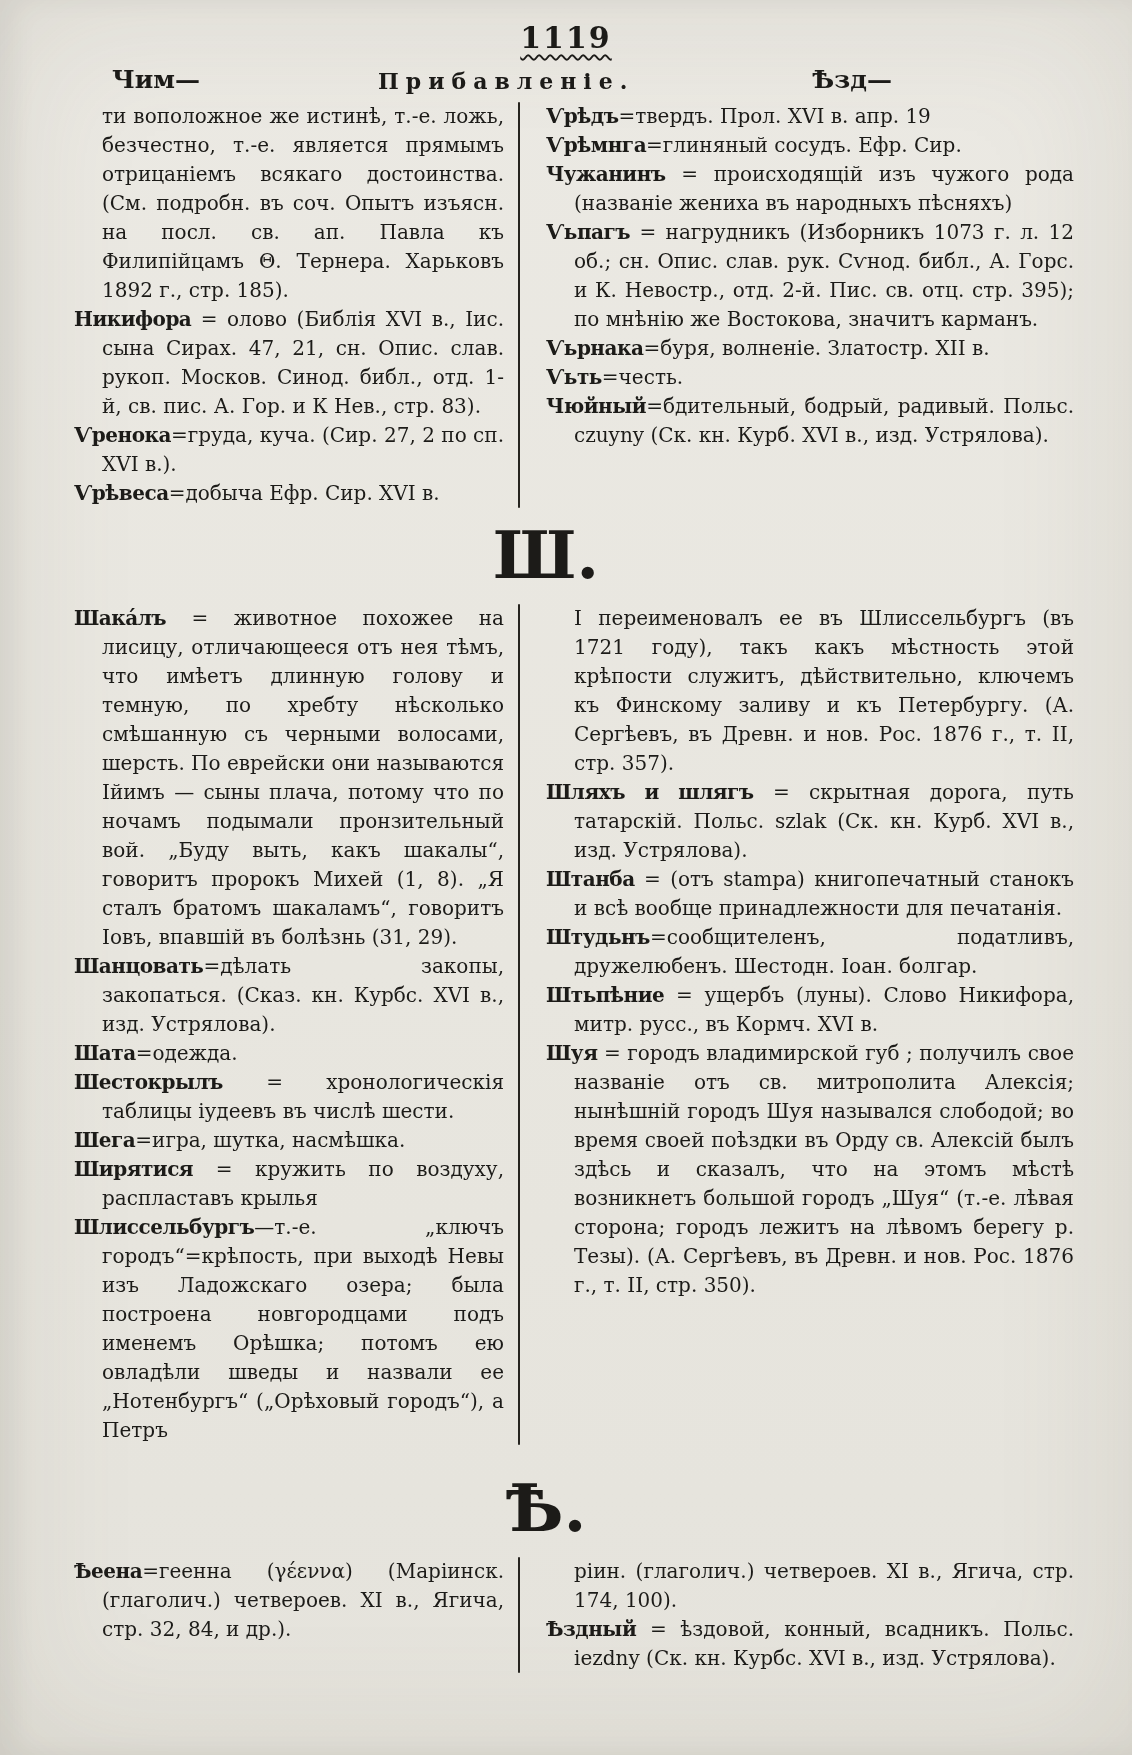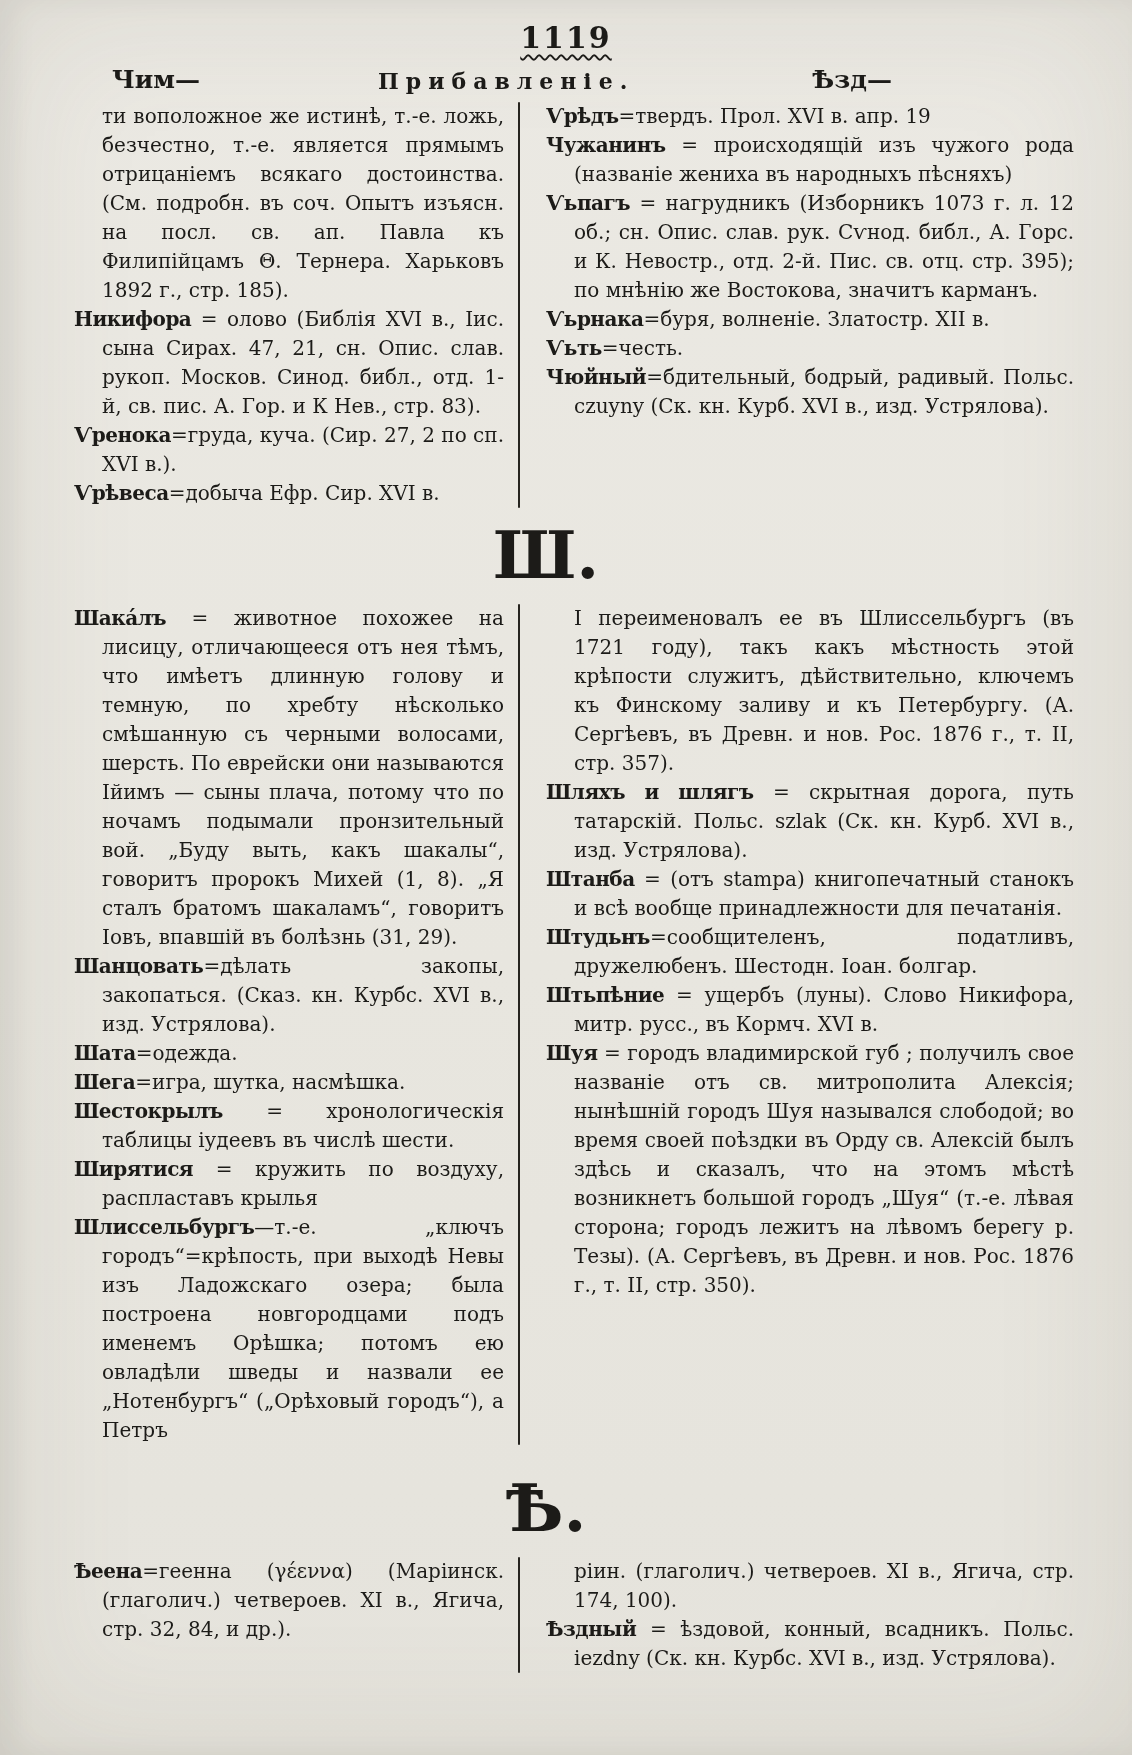--- a/index.html
+++ b/index.html
@@ -62,37 +62,38 @@
   <div class="cols">
     <div class="col-left">
       <p class="entry cont"><span>ти воположное же истинѣ, т.-е. ложь, безчестно, т.-е. является прямымъ отрицаніемъ всякаго достоинства. (См. подробн. въ соч. Опытъ изъясн. на посл. св. ап. Павла къ Филипійцамъ Θ. Тернера. Харьковъ 1892 г., стр. 185).</span></p>
       <p class="entry"><span class="head">Никифора</span><span> = олово (Библія XVI в., Іис. сына Сирах. 47, 21, сн. Опис. слав. рукоп. Москов. Синод. библ., отд. 1-й, св. пис. А. Гор. и К Нев., стр. 83).</span></p>
       <p class="entry"><span class="head">Ѵренока</span><span>=груда, куча. (Сир. 27, 2 по сп. XVI в.).</span></p>
       <p class="entry"><span class="head">Ѵрѣвеса</span><span>=добыча Ефр. Сир. XVI в.</span></p>
     </div>
     <div class="divider"></div>
     <div class="col-right">
       <p class="entry"><span class="head">Ѵрѣдъ</span><span>=твердъ. Прол. XVI в. апр. 19</span></p>
+      <p class="entry"><span class="head">Ѵрѣмнга</span><span>=глиняный сосудъ. Ефр. Сир.</span></p>
       <p class="entry"><span class="head">Чужанинъ</span><span> = происходящій изъ чужого рода (названіе жениха въ народныхъ пѣсняхъ)</span></p>
       <p class="entry"><span class="head">Ѵьпагъ</span><span> = нагрудникъ (Изборникъ 1073 г. л. 12 об.; сн. Опис. слав. рук. Сѵнод. библ., А. Горс. и К. Невостр., отд. 2-й. Пис. св. отц. стр. 395); по мнѣнію же Востокова, значитъ карманъ.</span></p>
       <p class="entry"><span class="head">Ѵьрнака</span><span>=буря, волненіе. Златостр. XII в.</span></p>
       <p class="entry"><span class="head">Ѵьть</span><span>=честь.</span></p>
       <p class="entry"><span class="head">Чюйный</span><span>=бдительный, бодрый, радивый. Польс. czuyny (Ск. кн. Курб. XVI в., изд. Устрялова).</span></p>
     </div>
   </div>
 
   <div class="section-letter">Ш.</div>
 
   <div class="cols">
     <div class="col-left">
       <p class="entry"><span class="head">Шака́лъ</span><span> = животное похожее на лисицу, отличающееся отъ нея тѣмъ, что имѣетъ длинную голову и темную, по хребту нѣсколько смѣшанную съ черными волосами, шерсть. По еврейски они называются Ійимъ — сыны плача, потому что по ночамъ подымали пронзительный вой. „Буду выть, какъ шакалы“, говоритъ пророкъ Михей (1, 8). „Я сталъ братомъ шакаламъ“, говоритъ Іовъ, впавшій въ болѣзнь (31, 29).</span></p>
       <p class="entry"><span class="head">Шанцовать</span><span>=дѣлать закопы, закопаться. (Сказ. кн. Курбс. XVI в., изд. Устрялова).</span></p>
       <p class="entry"><span class="head">Шата</span><span>=одежда.</span></p>
+      <p class="entry"><span class="head">Шестокрылъ</span><span> = хронологическія таблицы іудеевъ въ числѣ шести.</span></p>
       <p class="entry"><span class="head">Шега</span><span>=игра, шутка, насмѣшка.</span></p>
-      <p class="entry"><span class="head">Шестокрылъ</span><span> = хронологическія таблицы іудеевъ въ числѣ шести.</span></p>
       <p class="entry"><span class="head">Ширятися</span><span> = кружить по воздуху, распластавъ крылья</span></p>
       <p class="entry"><span class="head">Шлиссельбургъ</span><span>—т.-е. „ключъ городъ“=крѣпость, при выходѣ Невы изъ Ладожскаго озера; была построена новгородцами подъ именемъ Орѣшка; потомъ ею овладѣли шведы и назвали ее „Нотенбургъ“ („Орѣховый городъ“), а Петръ</span></p>
     </div>
     <div class="divider"></div>
     <div class="col-right">
       <p class="entry cont"><span>I переименовалъ ее въ Шлиссельбургъ (въ 1721 году), такъ какъ мѣстность этой крѣпости служитъ, дѣйствительно, ключемъ къ Финскому заливу и къ Петербургу. (А. Сергѣевъ, въ Древн. и нов. Рос. 1876 г., т. II, стр. 357).</span></p>
       <p class="entry"><span class="head">Шляхъ и шлягъ</span><span> = скрытная дорога, путь татарскій. Польс. szlak (Ск. кн. Курб. XVI в., изд. Устрялова).</span></p>
       <p class="entry"><span class="head">Штанба</span><span> = (отъ stampa) книгопечатный станокъ и всѣ вообще принадлежности для печатанія.</span></p>
       <p class="entry"><span class="head">Штудьнъ</span><span>=сообщителенъ, податливъ, дружелюбенъ. Шестодн. Іоан. болгар.</span></p>
       <p class="entry"><span class="head">Штьпѣние</span><span> = ущербъ (луны). Слово Никифора, митр. русс., въ Кормч. XVI в.</span></p>

